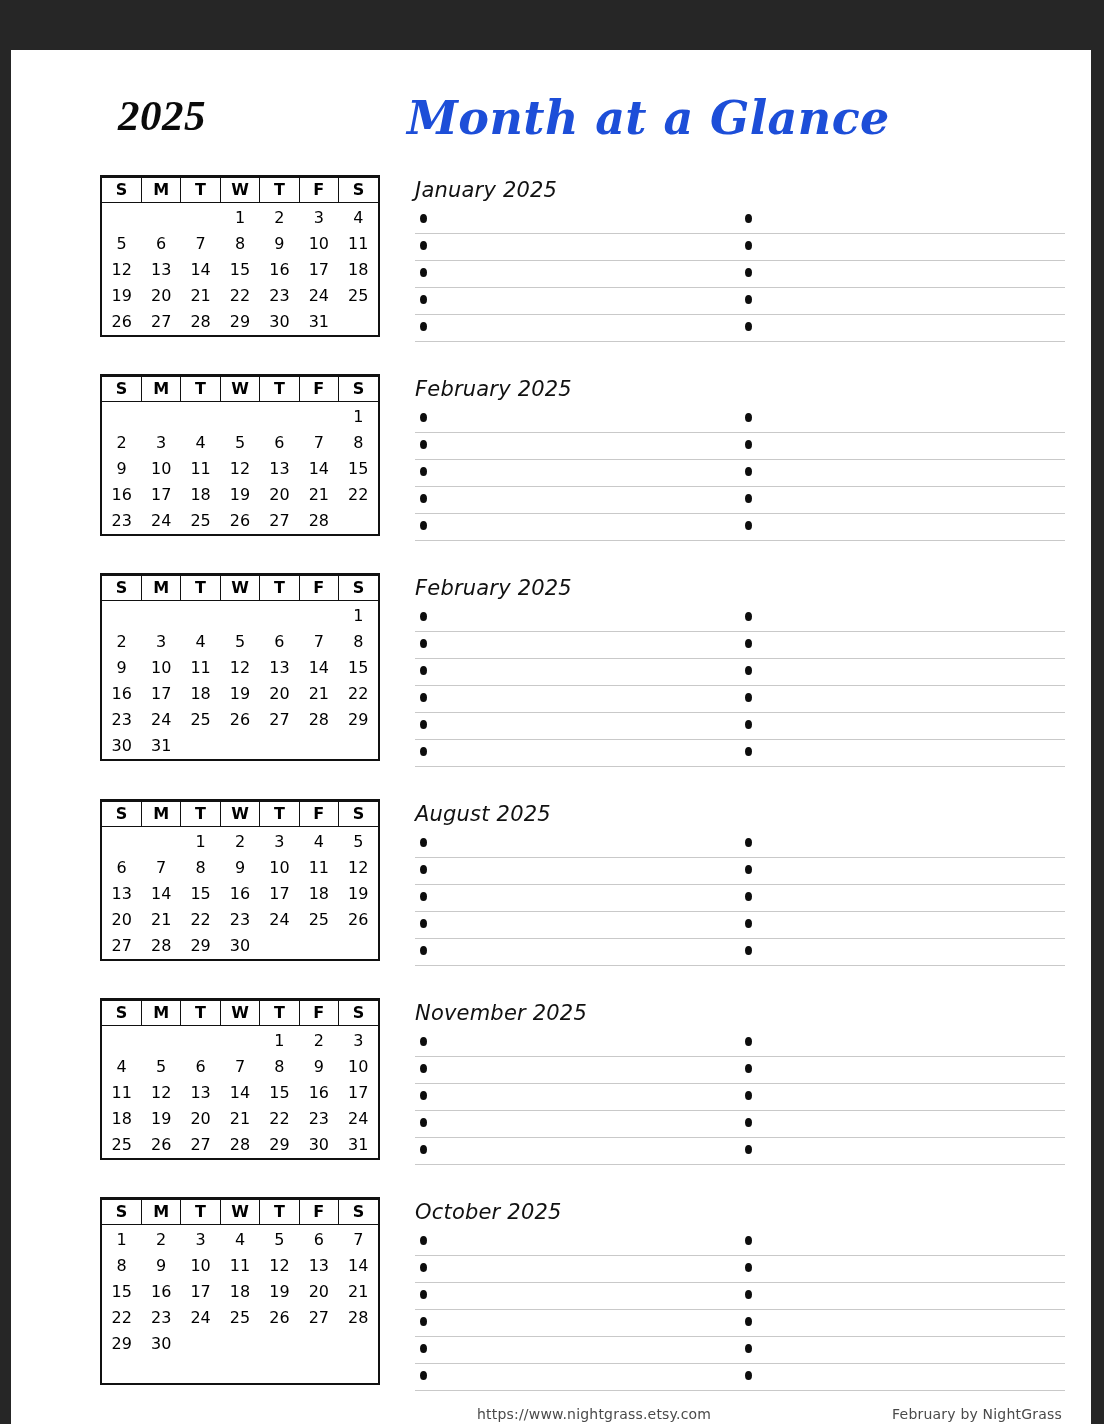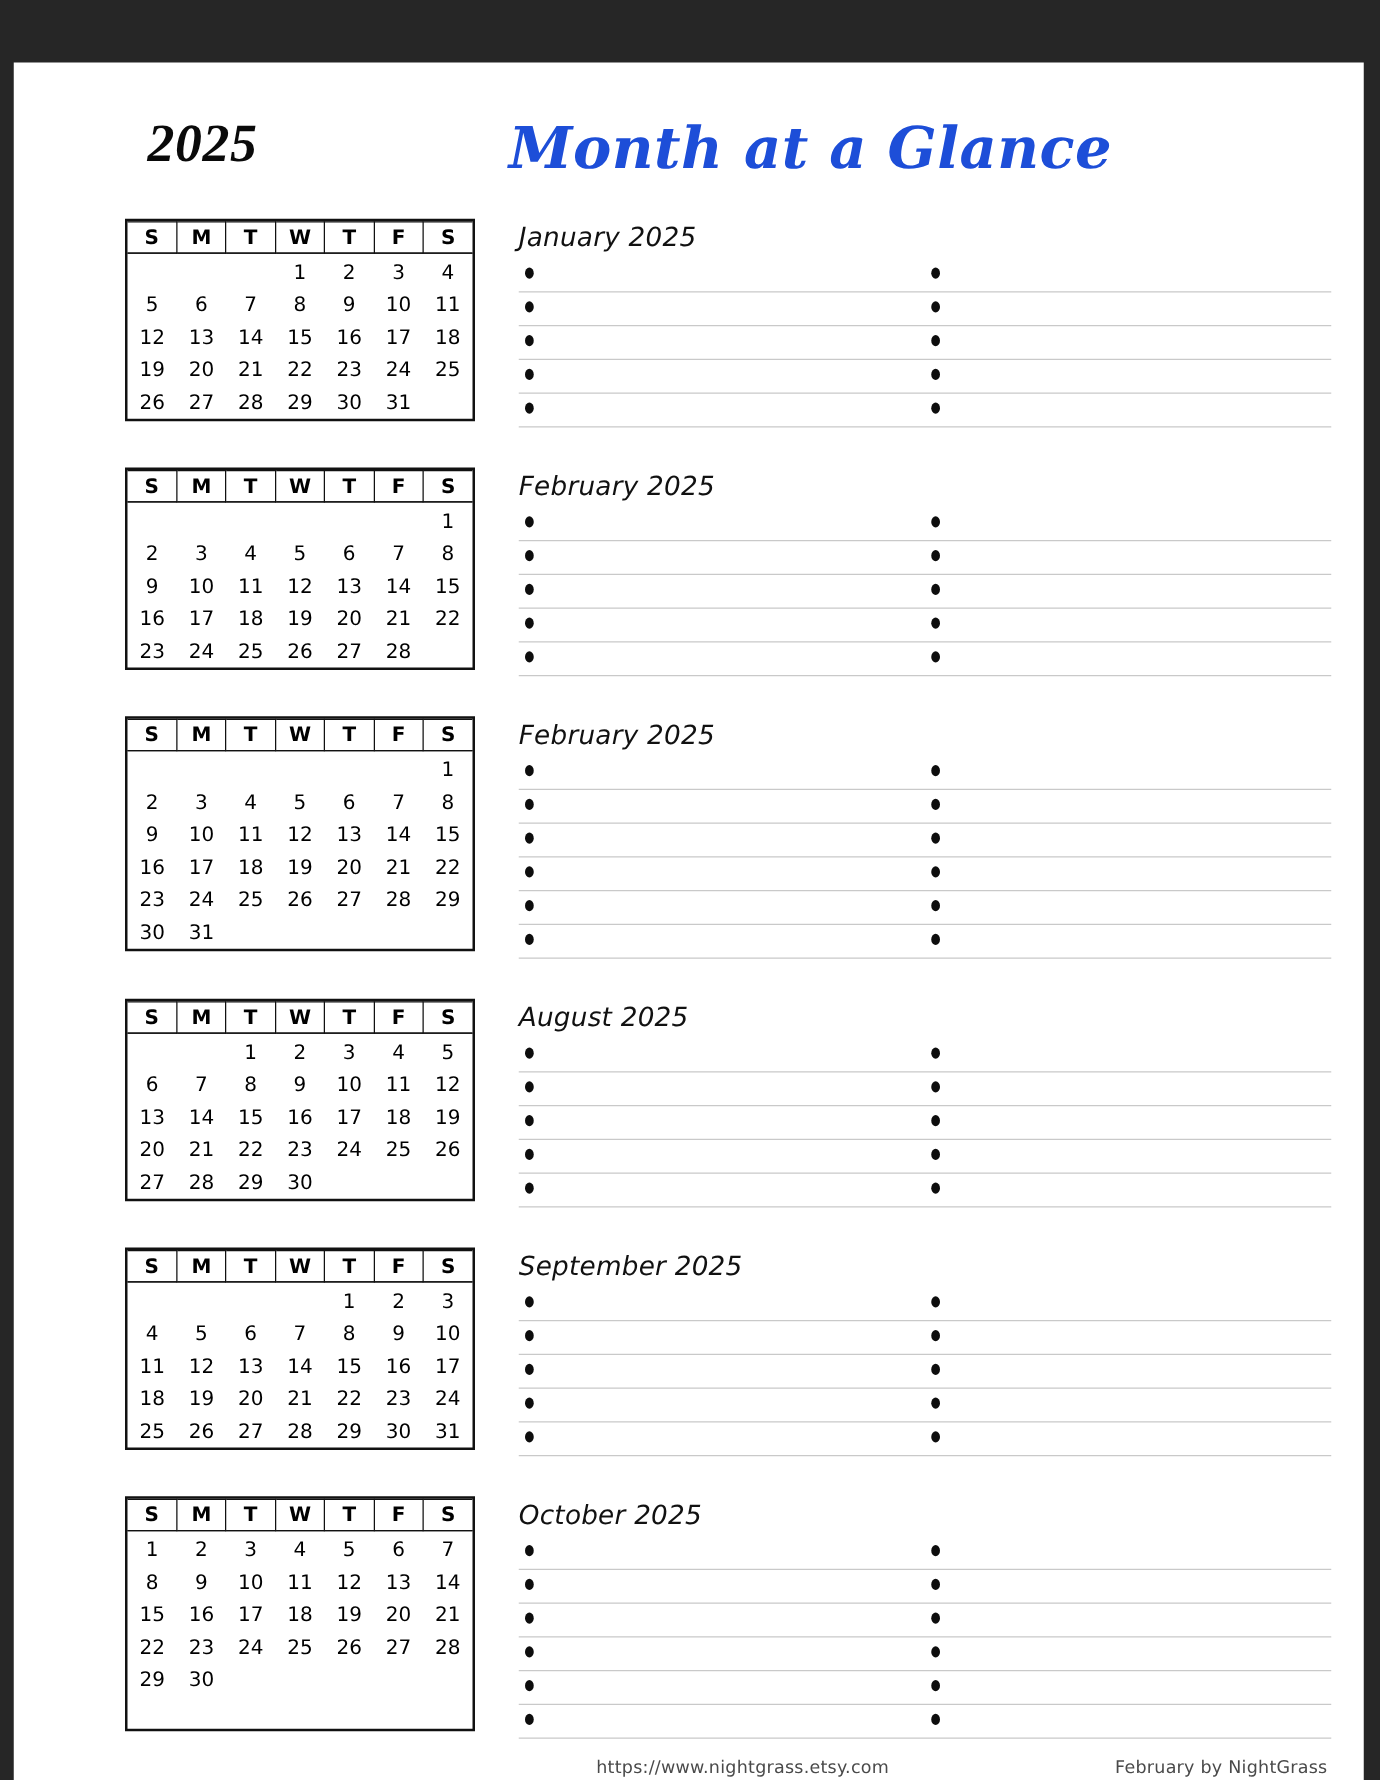--- a/index.html
+++ b/index.html
@@ -699,21 +699,21 @@
                   <td>27</td>
                   <td>28</td>
                   <td>29</td>
                   <td>30</td>
                   <td>31</td>
                 </tr>
               </tbody>
             </table>
           </div>
           <div class="notes">
-            <div class="notes-title">September 2025</div>
+            <div class="notes-title">November 2025</div>
             <div class="note-line">
               <div class="note-col">
                 <span class="bullet"></span>
               </div>
               <div class="note-col">
                 <span class="bullet"></span>
               </div>
             </div>
             <div class="note-line">
               <div class="note-col">

